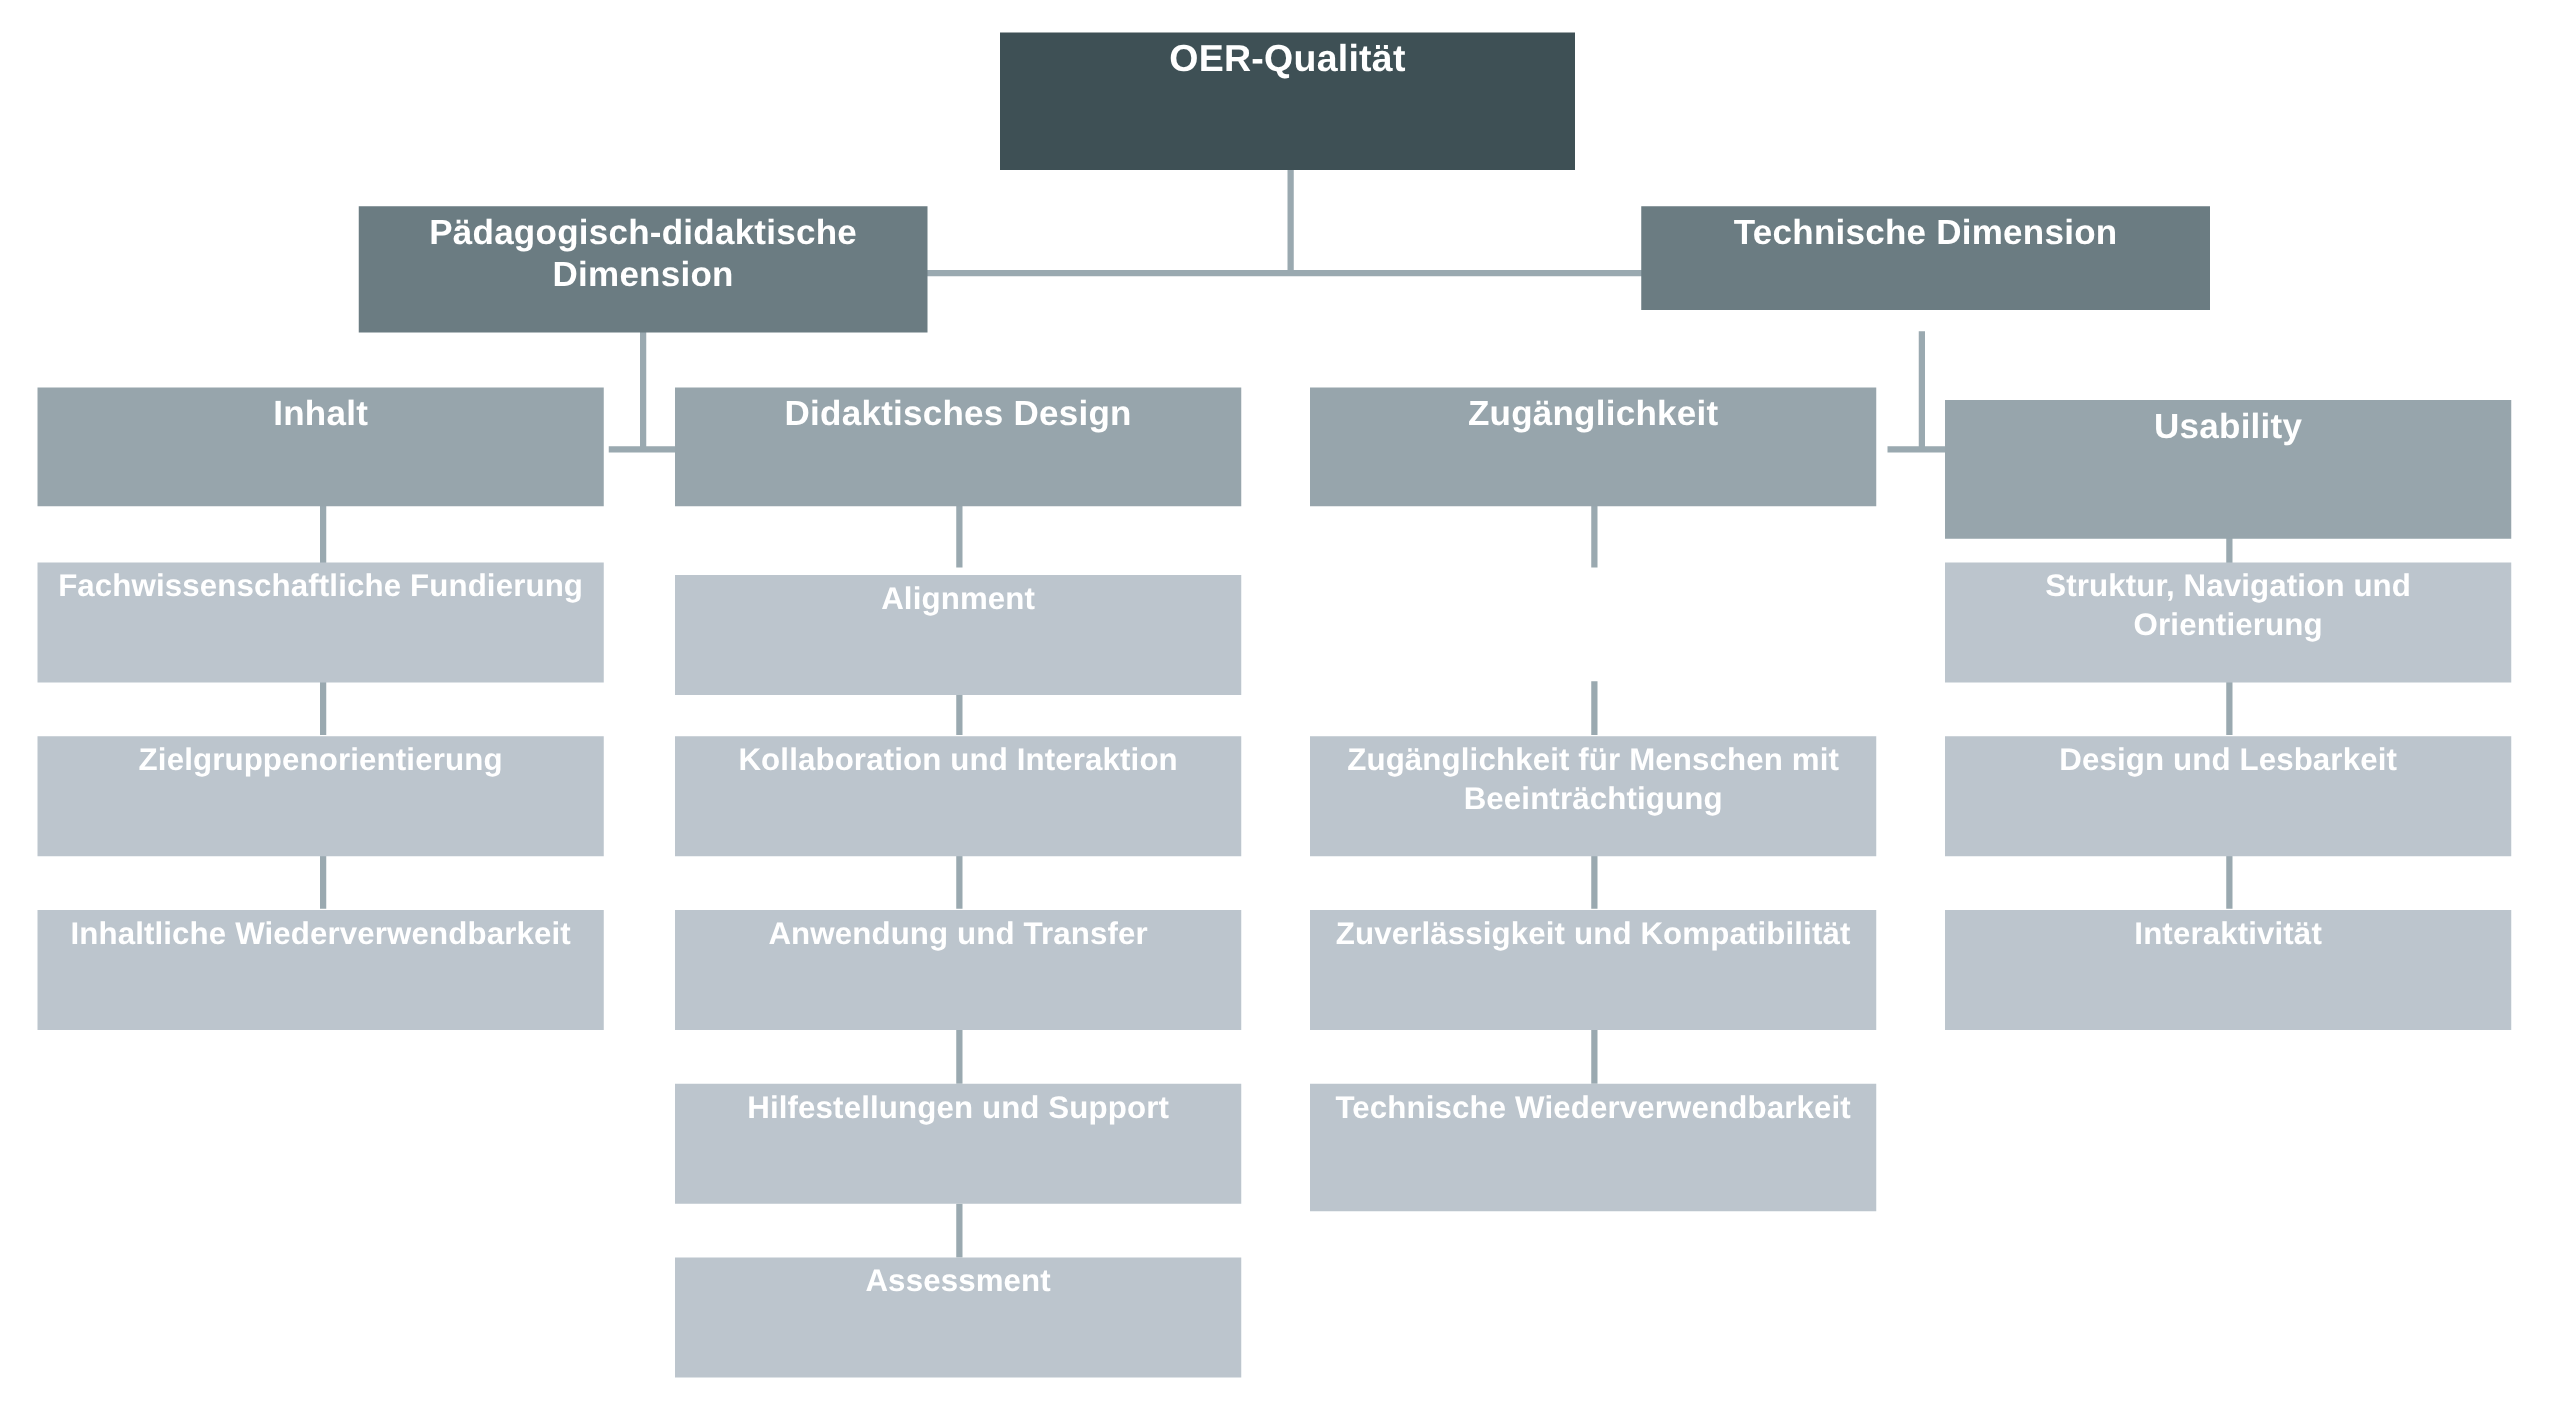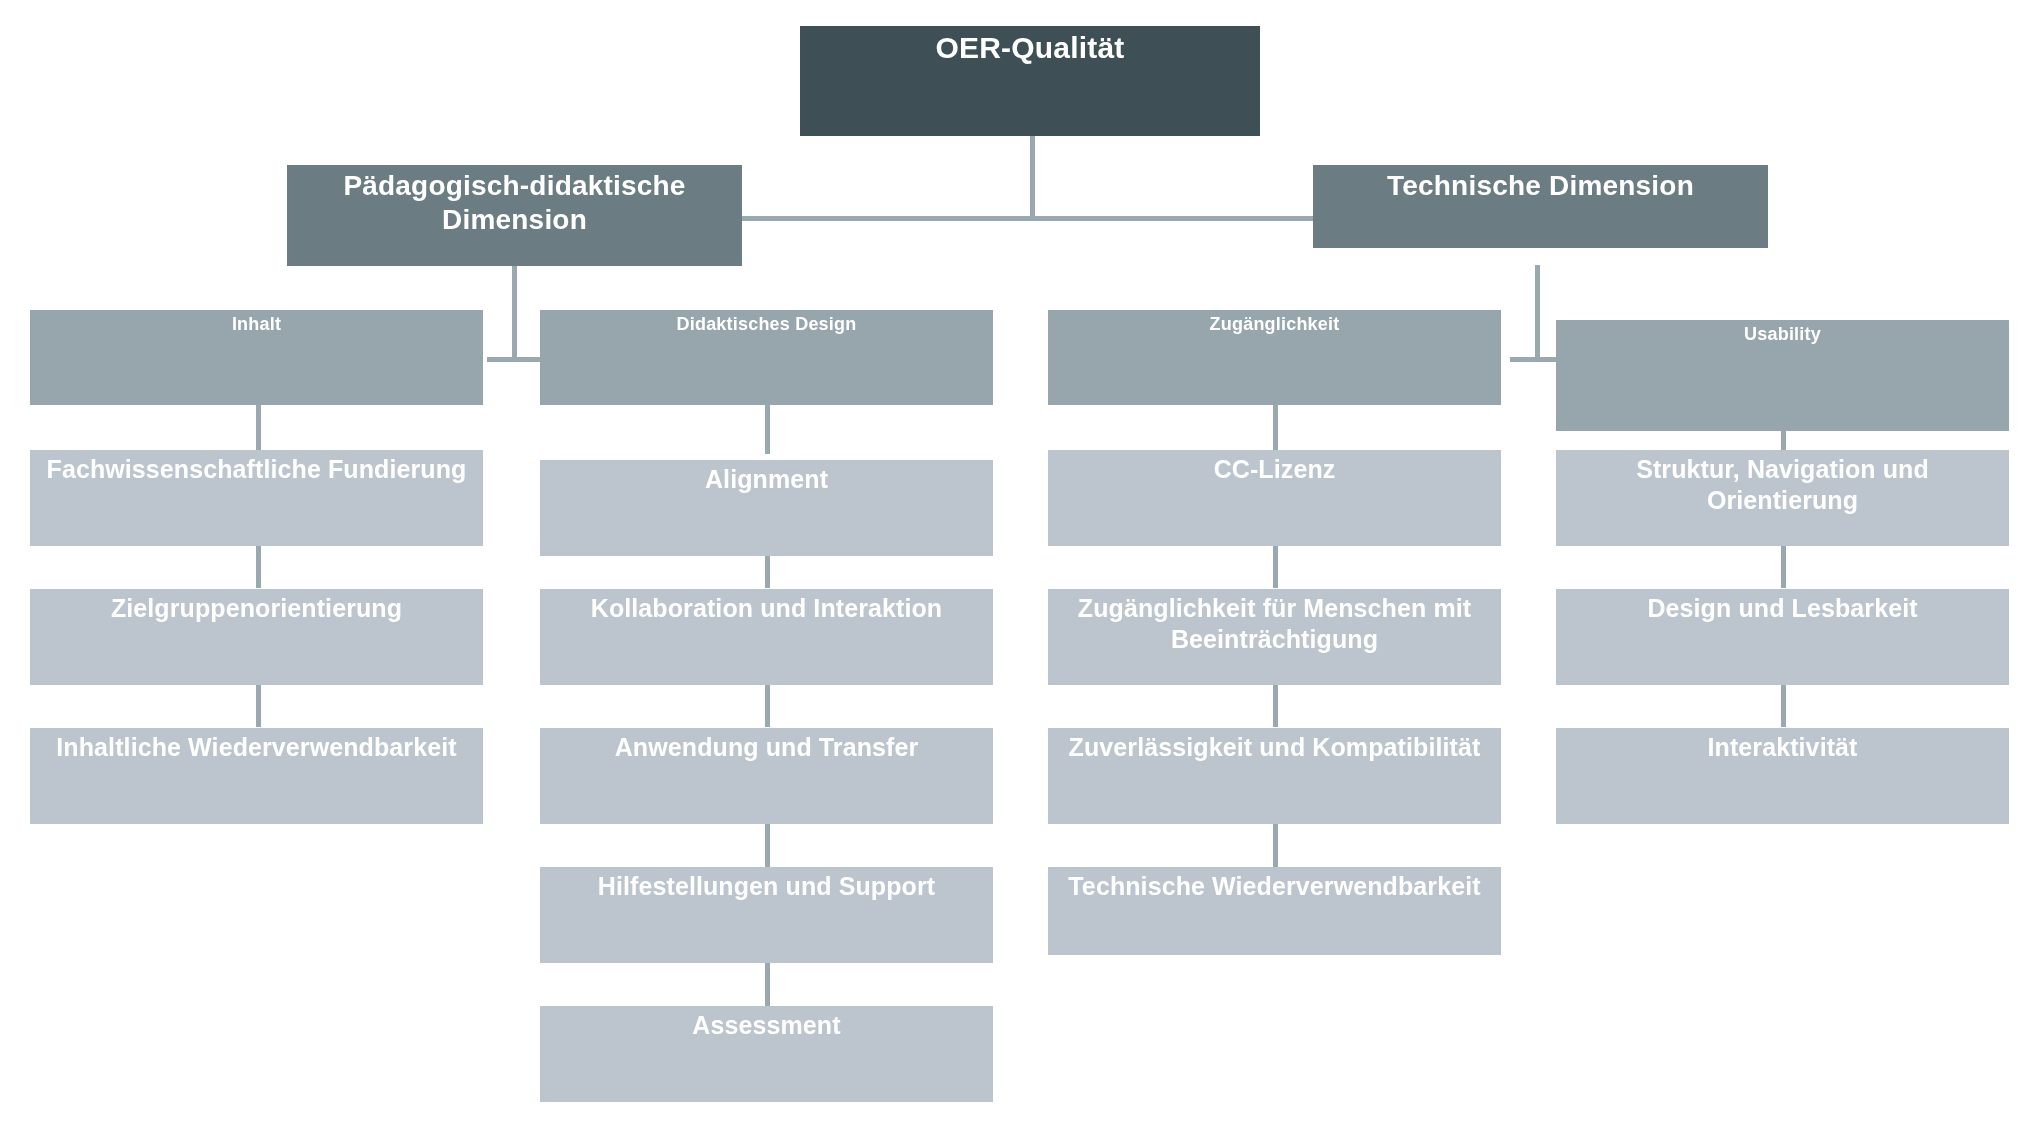--- a/index.html
+++ b/index.html
@@ -27,21 +27,21 @@
     color: #ffffff;
     font-weight: bold;
     line-height: 1.22;
     padding: 4px 10px;
     z-index: 3;
   }
   .node span { display: block; }
 
   .lvl-root  { background: #3e5055; font-size: 30px; letter-spacing: .2px; }
   .lvl-dim   { background: #6b7c82; font-size: 28px; letter-spacing: .2px; }
-  .lvl-cat   { background: #97a5ac; font-size: 18px; letter-spacing: .2px; }
+  .lvl-cat   { background: #97a5ac; font-size: 28px; letter-spacing: .2px; }
   .lvl-leaf  { background: #bcc5cd; font-size: 25px; letter-spacing: .1px; }
 
   .edge {
     position: absolute;
     background: #9aa9b0;
     z-index: 1;
   }
   .edge-v { width: 5px; }
   .edge-h { height: 5px; }
 </style>
@@ -122,30 +122,27 @@
   <div class="node lvl-leaf" style="left:540px; top:728px; width:453px; height:96px;">
     <span>Anwendung und Transfer</span>
   </div>
   <div class="node lvl-leaf" style="left:540px; top:867px; width:453px; height:96px;">
     <span>Hilfestellungen und Support</span>
   </div>
   <div class="node lvl-leaf" style="left:540px; top:1006px; width:453px; height:96px;">
     <span>Assessment</span>
   </div>
 
-  <div class="node lvl-leaf" style="left:1048px; top:450px; width:453px; height:96px;">
-    <span>CC-Lizenz</span>
-  </div>
   <div class="node lvl-leaf" style="left:1048px; top:589px; width:453px; height:96px;">
     <span>Zugänglichkeit für Menschen mit Beeinträchtigung</span>
   </div>
   <div class="node lvl-leaf" style="left:1048px; top:728px; width:453px; height:96px;">
     <span>Zuverlässigkeit und Kompatibilität</span>
   </div>
-  <div class="node lvl-leaf" style="left:1048px; top:867px; width:453px; height:88px;">
+  <div class="node lvl-leaf" style="left:1048px; top:867px; width:453px; height:102px;">
     <span>Technische Wiederverwendbarkeit</span>
   </div>
 
   <div class="node lvl-leaf" style="left:1556px; top:450px; width:453px; height:96px;">
     <span>Struktur, Navigation und Orientierung</span>
   </div>
   <div class="node lvl-leaf" style="left:1556px; top:589px; width:453px; height:96px;">
     <span>Design und Lesbarkeit</span>
   </div>
   <div class="node lvl-leaf" style="left:1556px; top:728px; width:453px; height:96px;">

